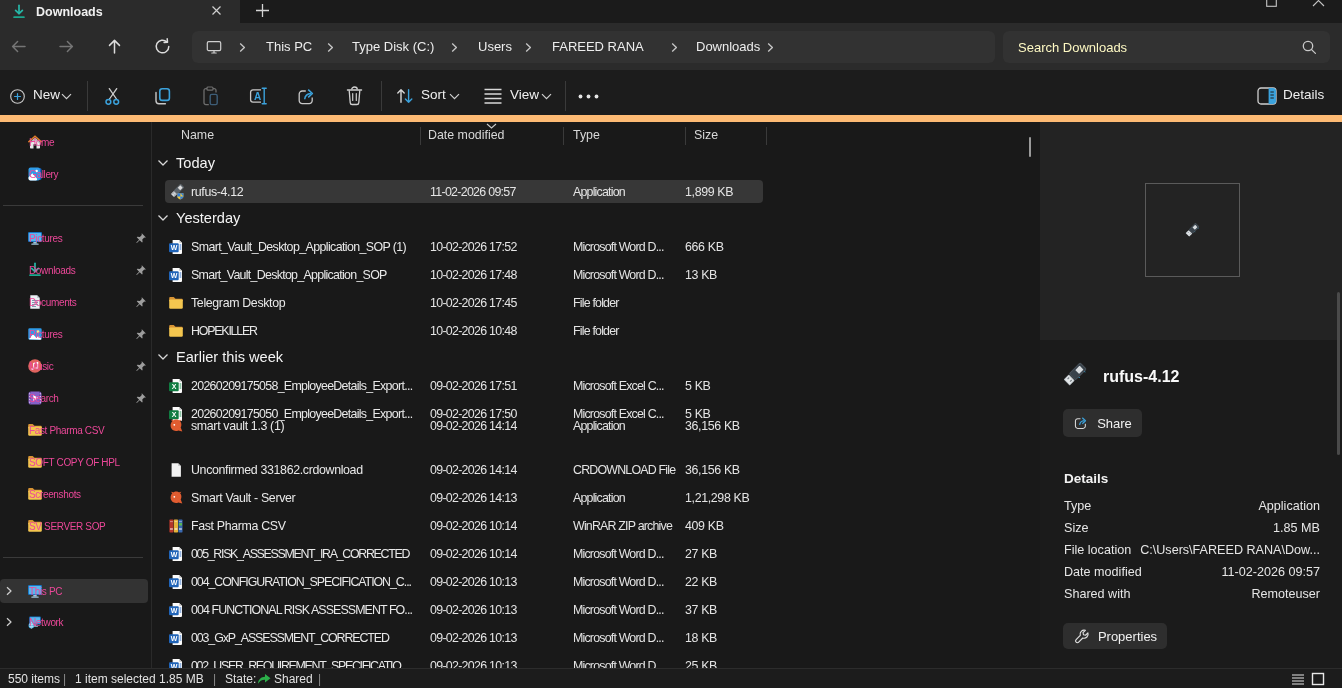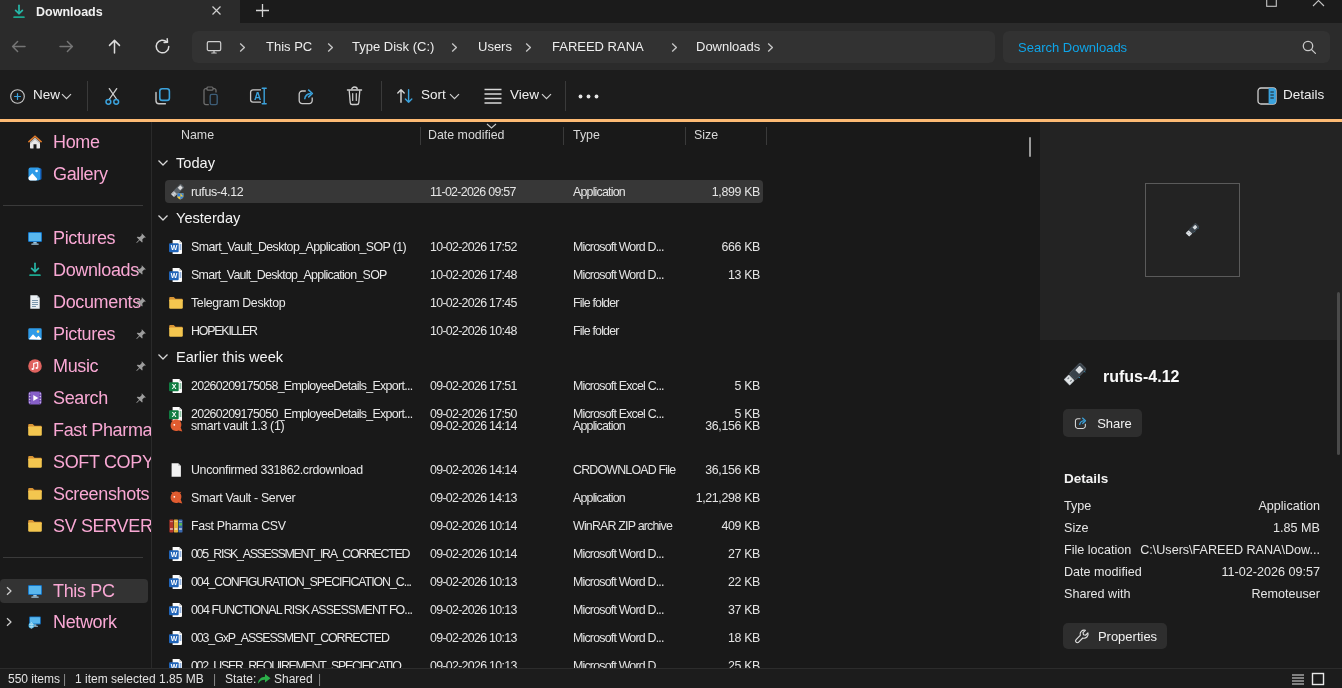--- a/index.html
+++ b/index.html
@@ -8,46 +8,46 @@
 .abs{position:absolute}
 svg{display:block}
 
 #tabbar{position:absolute;left:0;top:0;width:1342px;height:23px;background:#1b1b1b;overflow:hidden}
 #tab{position:absolute;left:0;top:0;width:240px;height:23px;background:#2b2b2b;display:flex;align-items:center}
 #tab .ttl{font-size:12.5px;font-weight:bold;color:#f0f0f0;margin-left:9px;letter-spacing:0}
 
 #navrow{position:absolute;left:0;top:23px;width:1342px;height:47px;background:#2b2b2b}
 .navbtn{position:absolute;top:14px}
 #pill{position:absolute;left:192px;top:8px;width:803px;height:32px;background:#323232;border-radius:6px;display:flex;align-items:center;font-size:13px;color:#ededed}
-#search{position:absolute;left:1003px;top:8px;width:327px;height:32px;background:#323232;border-radius:6px;display:flex;align-items:center;font-size:13px;color:#0ea5e9}
-
-#toolbar{position:absolute;left:0;top:70px;width:1342px;height:52px;background:#1c1c1c;border-bottom:3px solid #fdba74}
+#search{position:absolute;left:1003px;top:8px;width:327px;height:32px;background:#323232;border-radius:6px;display:flex;align-items:center;font-size:13px;color:#fef9c3}
+
+#toolbar{position:absolute;left:0;top:70px;width:1342px;height:52px;background:#1c1c1c;border-bottom:7px solid #fdba74}
 .tbsep{position:absolute;top:11px;width:1px;height:30px;background:#3a3a3a}
 .tbtxt{font-size:13.5px;color:#f0f0f0;position:absolute;top:17px}
 
 #sidebar{position:absolute;left:0;top:122px;width:151px;height:546px;overflow:hidden}
 .sbrow{position:absolute;left:0;width:151px;height:24px;display:flex;align-items:center}
 .sbrow .ic{position:absolute;left:27px;width:16px;height:16px}
-.sbrow .tx{position:absolute;left:53px;font-size:18px;color:#f9a8d4;white-space:nowrap;letter-spacing:-0.35px}
+.sbrow .tx{position:absolute;left:29px;font-size:10px;color:#ec4899;white-space:nowrap;letter-spacing:-0.35px}
 .sbrow .pin{position:absolute;left:134px;width:13px;height:13px}
 .sbrow .chv{position:absolute;left:4px;width:10px;height:10px}
 .sbdiv{position:absolute;left:3px;width:140px;height:1px;background:#3a3a3a}
 #vdiv{position:absolute;left:151px;top:122px;width:1px;height:546px;background:#2a2a2a}
 
 #filelist{position:absolute;left:152px;top:122px;width:888px;height:546px;overflow:hidden;font-size:12.4px;letter-spacing:-0.35px}
 .hdr{position:absolute;top:0;color:#d8d8d8;font-size:12.4px;letter-spacing:0}
 .hsep{position:absolute;top:5px;width:1px;height:18px;background:#3a3a3a}
 .grp{position:absolute;left:5px;height:22px;display:flex;align-items:center;font-size:14.6px;color:#f4f4f4;letter-spacing:0}
 .grp svg{margin-right:7px}
 .row{position:absolute;left:13px;width:598px;height:23px;display:flex;align-items:center;border-radius:4px}
 .row .ic{width:16px;height:16px;margin-left:3px;flex:none}
 .row .nm{margin-left:7px;width:229px;white-space:nowrap;overflow:hidden;color:#e9e9e9}
 .row .dt{width:143px;padding-left:10px;white-space:nowrap;color:#e4e4e4;letter-spacing:-0.7px}
 .row .ty{width:122px;padding-left:10px;white-space:nowrap;overflow:hidden;color:#e4e4e4;letter-spacing:-0.8px}
-.row .sz{width:75px;text-align:right;white-space:nowrap;color:#e4e4e4}
+.row .sz{width:75px;white-space:nowrap;color:#e4e4e4}
 .sel{background:#373737}
 .sbrow.sel{left:0px;width:148px;border-radius:4px;background:#333}
 
 #rpane{position:absolute;left:1040px;top:122px;width:302px;height:546px;background:#1b1b1b}
 #rptop{position:absolute;left:0;top:0;width:302px;height:218px;background:#232323}
 #prevbox{position:absolute;left:105px;top:61px;width:95px;height:94px;border:1px solid #5a5a5a}
 .rbtn{position:absolute;background:#2e2e2e;border-radius:5px;display:flex;align-items:center;justify-content:center;gap:8px;font-size:13px;color:#f0f0f0}
 .drow{position:absolute;left:24px;width:256px;font-size:12.6px;color:#e6e6e6}
 .drow .v{position:absolute;right:0;top:0;text-align:right}
 

